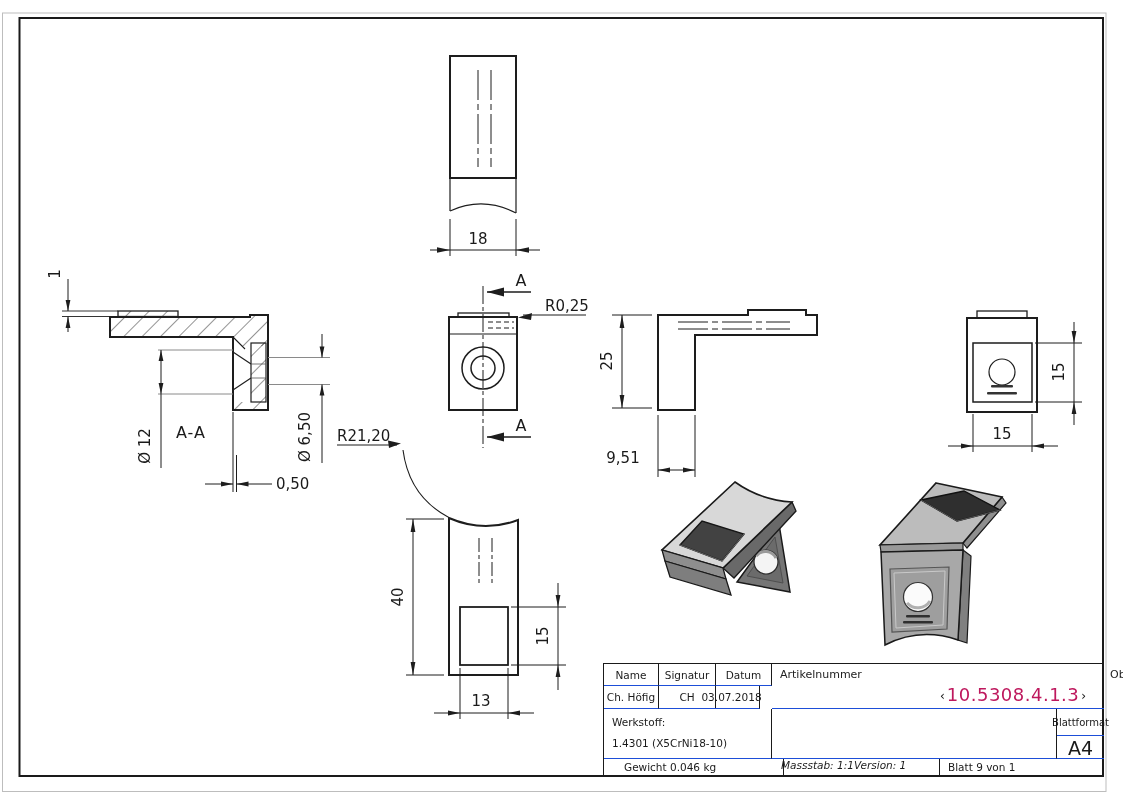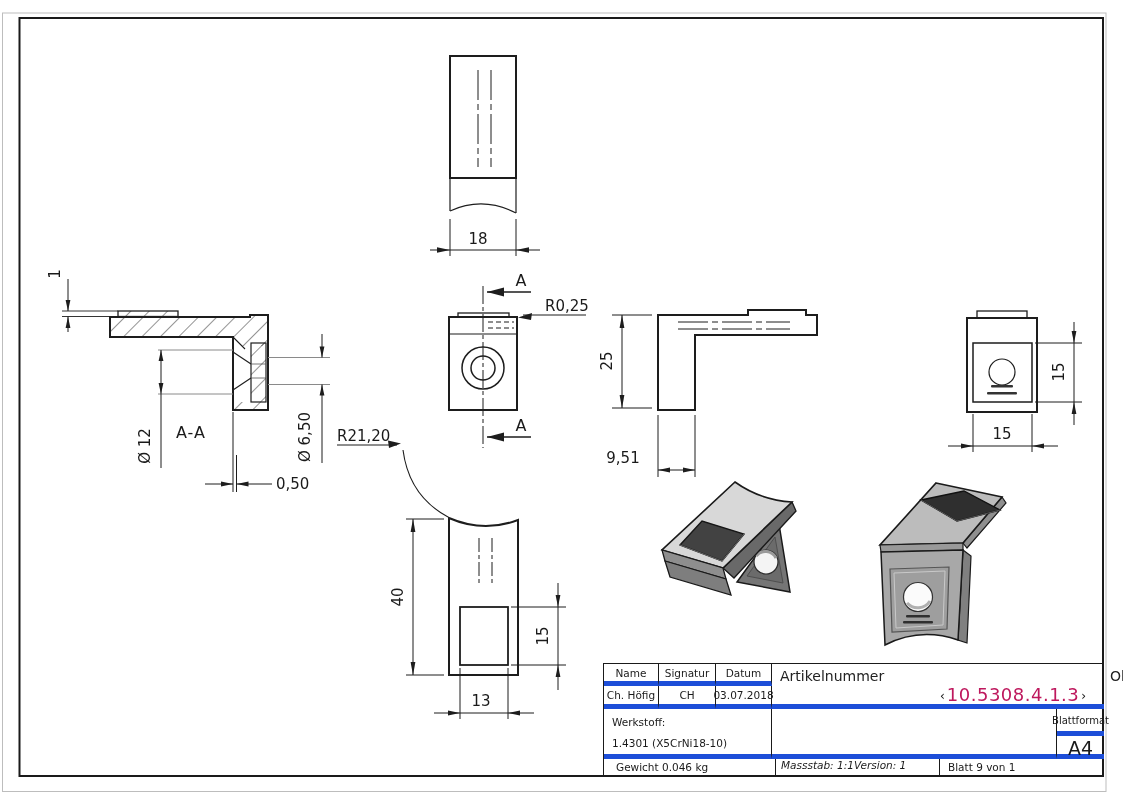--- a/index.html
+++ b/index.html
@@ -7,26 +7,26 @@
          font-family:"DejaVu Sans","Liberation Sans",sans-serif;color:#1a1a1a;}
   #drawing-svg{position:absolute;left:0;top:0;}
   svg text{fill:#1a1a1a;font-family:"DejaVu Sans","Liberation Sans",sans-serif;}
   .dim{font-size:15px;}
   .seclab{font-size:16px;}
   
   #title-block{position:absolute;left:603px;top:663px;width:500px;height:113px;
                border:1.5px solid #1a1a1a;box-sizing:border-box;font-size:10.5px;}
   .tb-cell{position:absolute;box-sizing:border-box;}
   .b-r{border-right:1px solid #1a1a1a;}
-  .b-b{border-bottom:5px solid #1d4ed8;}
+  .b-b{border-bottom:1px solid #1d4ed8;}
   .ctr{display:flex;align-items:center;justify-content:center;}
   .lft{display:flex;align-items:center;padding-left:8px;}
   .artno-big{font-size:18px;font-weight:500;letter-spacing:0.5px;color:#be185d;}
   .artno-mark{font-size:12px;color:#111;position:relative;top:-1px;padding:0 2px;}
-  .small-label{font-size:14px;color:#222;}
+  .small-label{font-size:11px;color:#222;}
 </style>
 </head>
 <body>
 
 <div id="sheet">
 
 <svg id="drawing-svg" width="1123" height="794" viewBox="0 0 1123 794">
   <defs>
     <pattern id="hatch" width="13" height="13" patternUnits="userSpaceOnUse" patternTransform="rotate(45)">
       <line x1="0" y1="0" x2="0" y2="13" stroke="#2a2a2a" stroke-width="1"></line>
@@ -231,21 +231,21 @@
 </svg>
 
 <div id="title-block">
 
   <div class="tb-cell ctr b-r b-b" style="left:0;top:0;width:55px;height:22px;">Name</div>
   <div class="tb-cell ctr b-r b-b" style="left:55px;top:0;width:57px;height:22px;">Signatur</div>
   <div class="tb-cell ctr b-r b-b" style="left:112px;top:0;width:56px;height:22px;">Datum</div>
 
   <div class="tb-cell ctr b-r b-b" style="left:0;top:22px;width:55px;height:23px;">Ch. Höfig</div>
   <div class="tb-cell ctr b-r b-b" style="left:55px;top:22px;width:57px;height:23px;">CH</div>
-  <div class="tb-cell ctr b-r b-b" style="left:112px;top:22px;width:56px;height:23px;">03.07.2018</div>
+  <div class="tb-cell ctr b-r b-b" style="left:100px;top:22px;width:56px;height:23px;">03.07.2018</div>
 
   <div class="tb-cell b-b" style="left:168px;top:0;width:332px;height:45px;">
     <span class="small-label" style="position:absolute;left:8px;top:4px;">Artikelnummer</span>
     <span class="small-label" style="position:absolute;left:338px;top:4px;">Oberfläche:</span>
 
     <span style="position:absolute;left:166px;top:20px;">
       <span class="artno-mark">‹</span><span class="artno-big">10.5308.4.1.3</span><span class="artno-mark">›</span>
     </span>
   </div>
 
@@ -254,21 +254,21 @@
     <span style="position:absolute;left:8px;top:28px;">1.4301 (X5CrNi18-10)</span>
   </div>
 
   <div class="tb-cell b-r b-b" style="left:168px;top:45px;width:285px;height:50px;"></div>
 
   <div class="tb-cell b-b" style="left:453px;top:45px;width:47px;height:50px;">
     <div class="ctr b-b" style="position:absolute;left:0;top:0;width:100%;height:27px;box-sizing:border-box;font-size:10px;">Blattformat</div>
     <div class="ctr" style="position:absolute;left:0;top:27px;width:100%;height:23px;font-size:19px;">A4</div>
   </div>
 
-  <div class="tb-cell lft b-r" style="left:4px;top:95px;width:168px;height:16.5px;">Gewicht 0.046 kg</div>
+  <div class="tb-cell lft b-r" style="left:12px;top:95px;width:168px;height:16.5px;">Gewicht 0.046 kg</div>
   <div class="tb-cell b-r" style="left:168px;top:95px;width:168px;height:16.5px;display:flex;align-items:flex-start;padding-left:9px;box-sizing:border-box;font-style:italic;">
     <span>Massstab: 1:1</span>
     <span>Version: 1</span>
   </div>
   <div class="tb-cell lft" style="left:336px;top:95px;width:164px;height:16.5px;">Blatt 9 von 1</div>
 </div>
 
 </div>
 
 </body></html>

